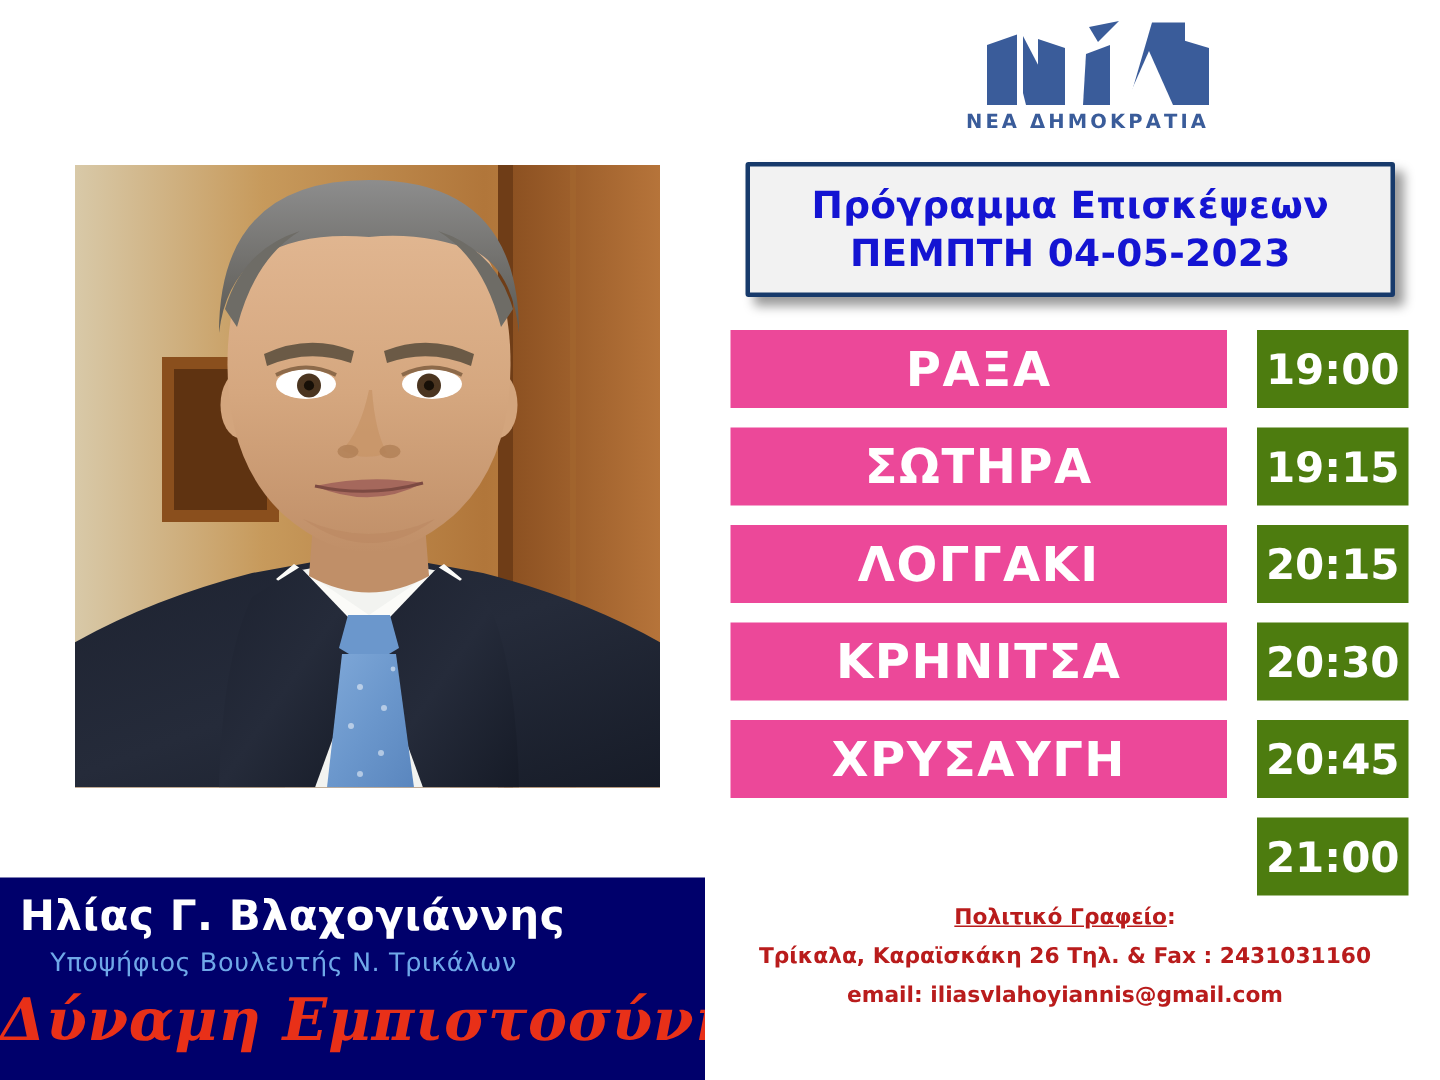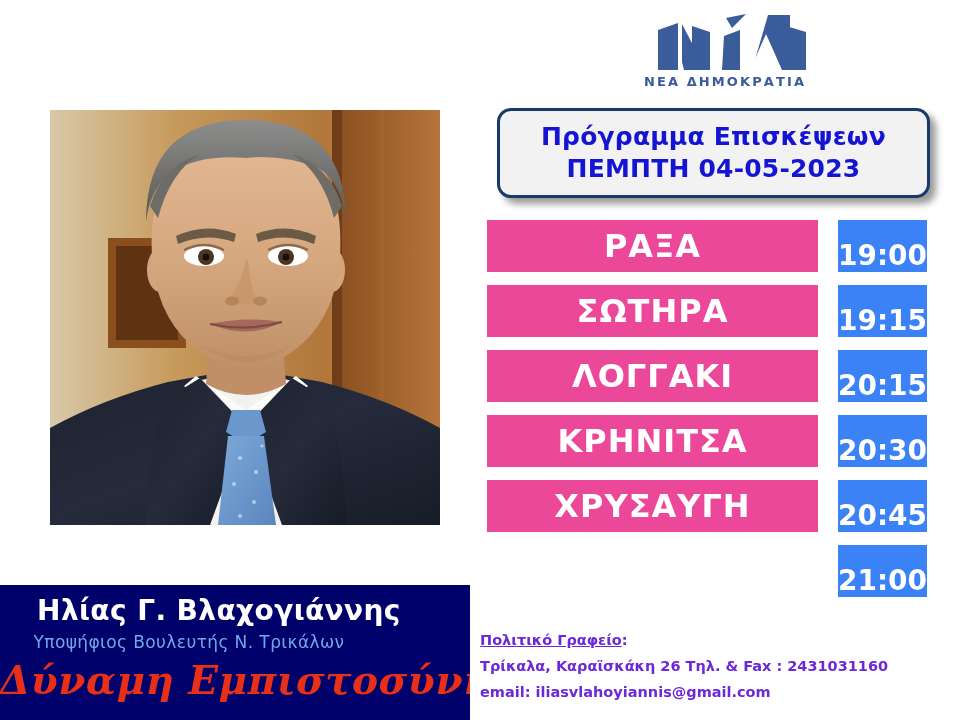--- a/index.html
+++ b/index.html
@@ -47,21 +47,21 @@
   #header-plate {
     position: absolute;
     left: 497px;
     top: 108px;
     width: 433px;
     height: 90px;
     background: #f2f2f2;
     border: 3px solid #173a6b;
     box-sizing: border-box;
     box-shadow: 6px 6px 7px rgba(0,0,0,0.40);
-    border-radius: 14px;
+    border-radius: 2px;
     display: flex;
     flex-direction: column;
     align-items: center;
     justify-content: center;
   }
   #header-plate .line {
     color: #1414d2;
     font-weight: bold;
     font-size: 25px;
     line-height: 1.28;
@@ -108,25 +108,25 @@
     color: #ffffff;
     font-weight: bold;
     font-size: 32px;
     letter-spacing: 1px;
     white-space: nowrap;
   }
   .time-box {
     position: absolute;
     left: 351px;
     top: 0;
-    width: 89px;
+    width: 101px;
     height: 52px;
-    background: #3b82f6;
+    background: #4d7c0f;
     display: flex;
-    align-items: flex-end;
+    align-items: center;
     justify-content: center;
   }
   .time-label {
     color: #ffffff;
     font-weight: bold;
     font-size: 28px;
     letter-spacing: 0px;
     white-space: nowrap;
   }
 
@@ -144,21 +144,20 @@
     position: absolute;
     left: 0;
     top: 9px;
     width: 390px;
     text-align: center;
     color: #ffffff;
     font-weight: bold;
     font-size: 28px;
     letter-spacing: 0.4px;
     white-space: nowrap;
-    padding-left: 24px;
   }
   #candidate-role {
     position: absolute;
     left: 0;
     top: 47px;
     width: 378px;
     text-align: center;
     color: #6fa8e8;
     font-size: 17px;
     letter-spacing: 0.4px;
@@ -176,24 +175,24 @@
     font-weight: bold;
     font-size: 39px;
     letter-spacing: 0.5px;
     white-space: nowrap;
   }
 
   
   #contact-block {
     position: absolute;
     right: 20px;
-    top: 628px;
+    top: 600px;
     width: 460px;
-    text-align: left;
-    color: #6d28d9;
+    text-align: center;
+    color: #b91c1c;
     font-weight: bold;
     font-size: 14.5px;
     line-height: 1.78;
   }
   #contact-office-label {
     text-decoration: underline;
   }
   #contact-block .contact-line {
     white-space: nowrap;
   }

